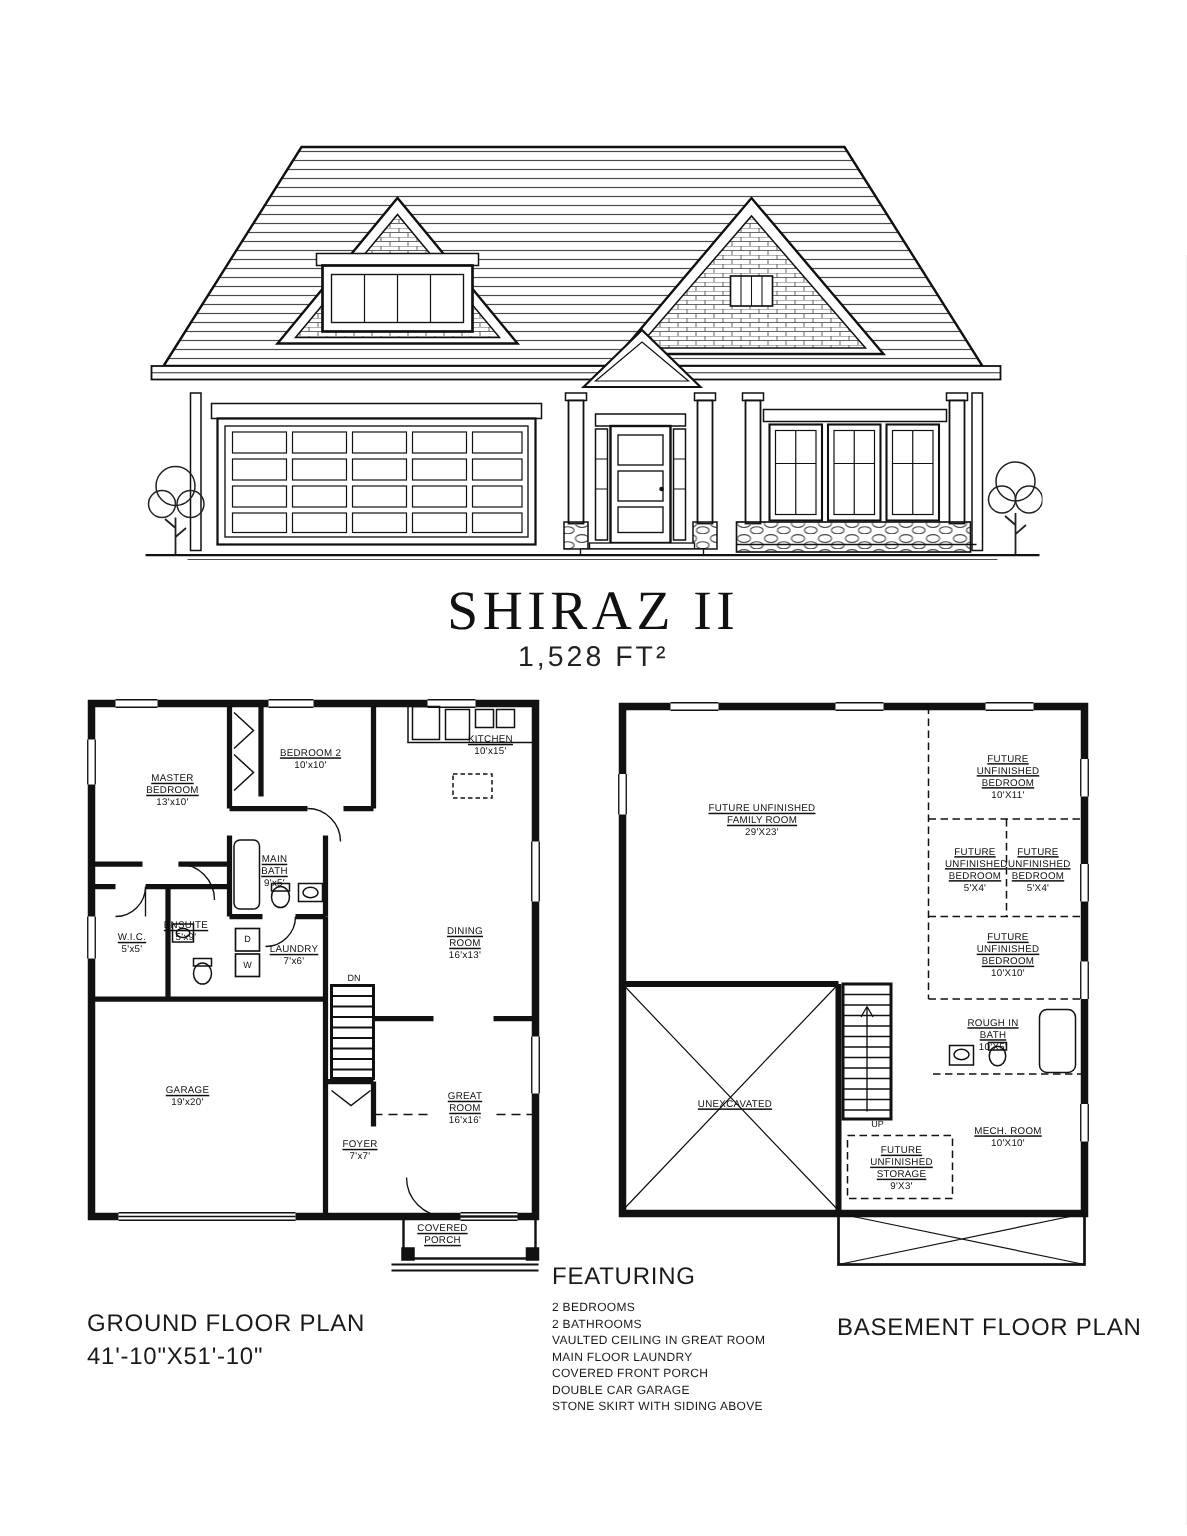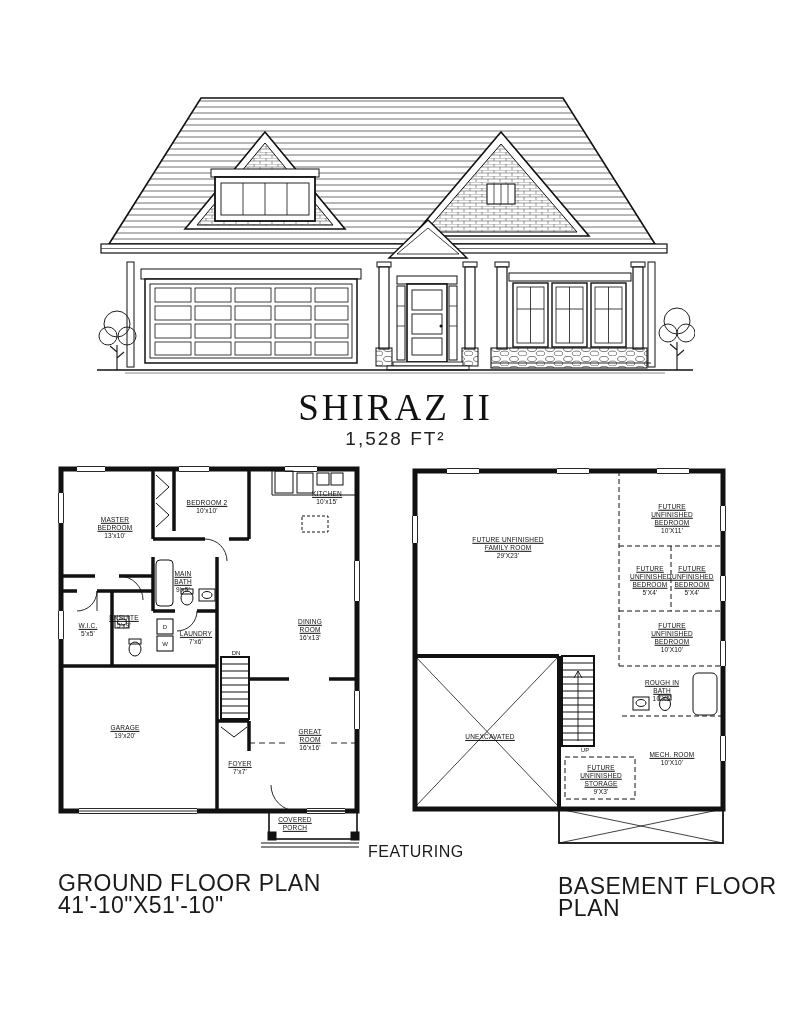--- a/index.html
+++ b/index.html
@@ -26,21 +26,21 @@
     letter-spacing:.2px;color:#101010;
   }
   .lbl .rname{display:block;text-decoration:underline;}
   .lbl .rdim{display:block;}
   .tiny{
     position:absolute;transform:translate(-50%,-50%);
     font-size:6px;color:#101010;line-height:1;
   }
   
   .caption{
-    position:absolute;font-size:23px;letter-spacing:.5px;color:#1a1a1a;
+    position:absolute;font-size:16px;letter-spacing:.5px;color:#1a1a1a;
   }
   .caption .cap-line{display:block;line-height:22px;}
   .featuring{position:absolute;left:368px;top:843px;width:190px;color:#1a1a1a;}
   .featuring-heading{font-size:16px;letter-spacing:.5px;margin:0 0 5px 0;font-weight:normal;}
   .featuring-list{list-style:none;margin:0;padding:0;font-size:8px;line-height:11px;letter-spacing:.2px;}
   svg{display:block;}
 </style>
 </head>
 <body>
 
@@ -417,19 +417,28 @@
   </div>
   <div class="tiny" style="left:585px;top:750px;">UP</div>
 
   <div class="caption" style="left:58px;top:872px;">
     <span class="cap-line">GROUND FLOOR PLAN</span>
     <span class="cap-line">41'-10"X51'-10"</span>
   </div>
 
   <div class="featuring">
     <h3 class="featuring-heading">FEATURING</h3>
+    <ul class="featuring-list">
+      <li>2 BEDROOMS</li>
+      <li>2 BATHROOMS</li>
+      <li>VAULTED CEILING IN GREAT ROOM</li>
+      <li>MAIN FLOOR LAUNDRY</li>
+      <li>COVERED FRONT PORCH</li>
+      <li>DOUBLE CAR GARAGE</li>
+      <li>STONE SKIRT WITH SIDING ABOVE</li>
+    </ul>
   </div>
 
   <div class="caption" style="left:558px;top:875px;">
     <span class="cap-line">BASEMENT FLOOR PLAN</span>
   </div>
 
 </div>
 
 </body></html>

